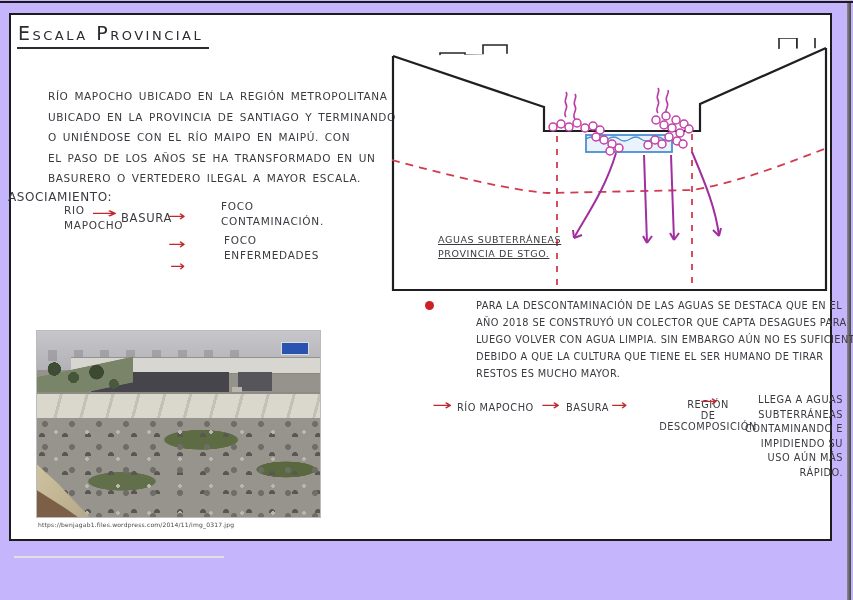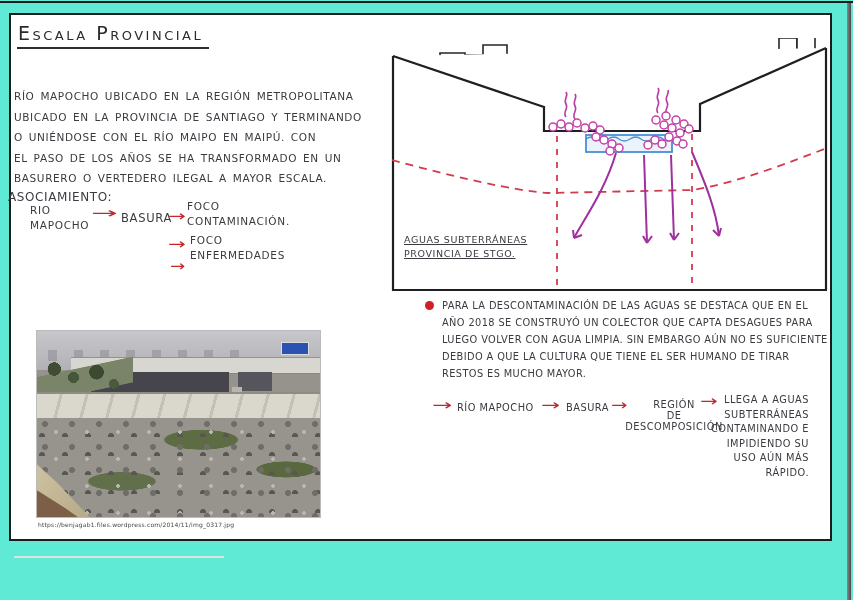--- a/index.html
+++ b/index.html
@@ -1,20 +1,20 @@
 <!DOCTYPE html>
 <html><head>
 <meta charset="utf-8">
 <style>
   html,body{margin:0;padding:0;background:#e8e8e8;}
-  .stage{position:relative;width:853px;height:600px;background:#5eead4;overflow:hidden;
+  .stage{position:relative;width:853px;height:600px;background:#c4b5fd;overflow:hidden;
          font-family:"DejaVu Sans",sans-serif;}
   .abs{position:absolute;}
   .hand{font-family:"DejaVu Sans",sans-serif;color:#3a3a40;}
-  .pre{white-space:pre-line;}
+  .pre{white-space:pre-line;margin-left:34px;}
   
   .scan-top{left:0;top:1px;width:100%;height:2px;background:#1b1b1b;}
   .scan-right{right:2px;top:3px;width:4px;height:597px;background:linear-gradient(to right,#8a8a8a,#474749);}
   .scan-smudge{left:14px;top:556px;width:210px;height:2px;background:#e1e1e1;}
   .page-border{left:9px;top:13px;width:823px;height:528px;border:2px solid #1c1c1c;box-sizing:border-box;background:#ffffff;}
   
   .title{left:17px;top:22px;font-size:19px;font-variant:small-caps;letter-spacing:2.5px;
          color:#2b2b30;border-bottom:2px solid #2b2b30;padding:0 6px 3px 1px;}
   .subtitle{left:86px;top:49px;font-size:24px;font-variant:small-caps;letter-spacing:2px;color:#2b2b30;}
   .chev{color:#b3262e;font-weight:bold;font-size:22px;}

